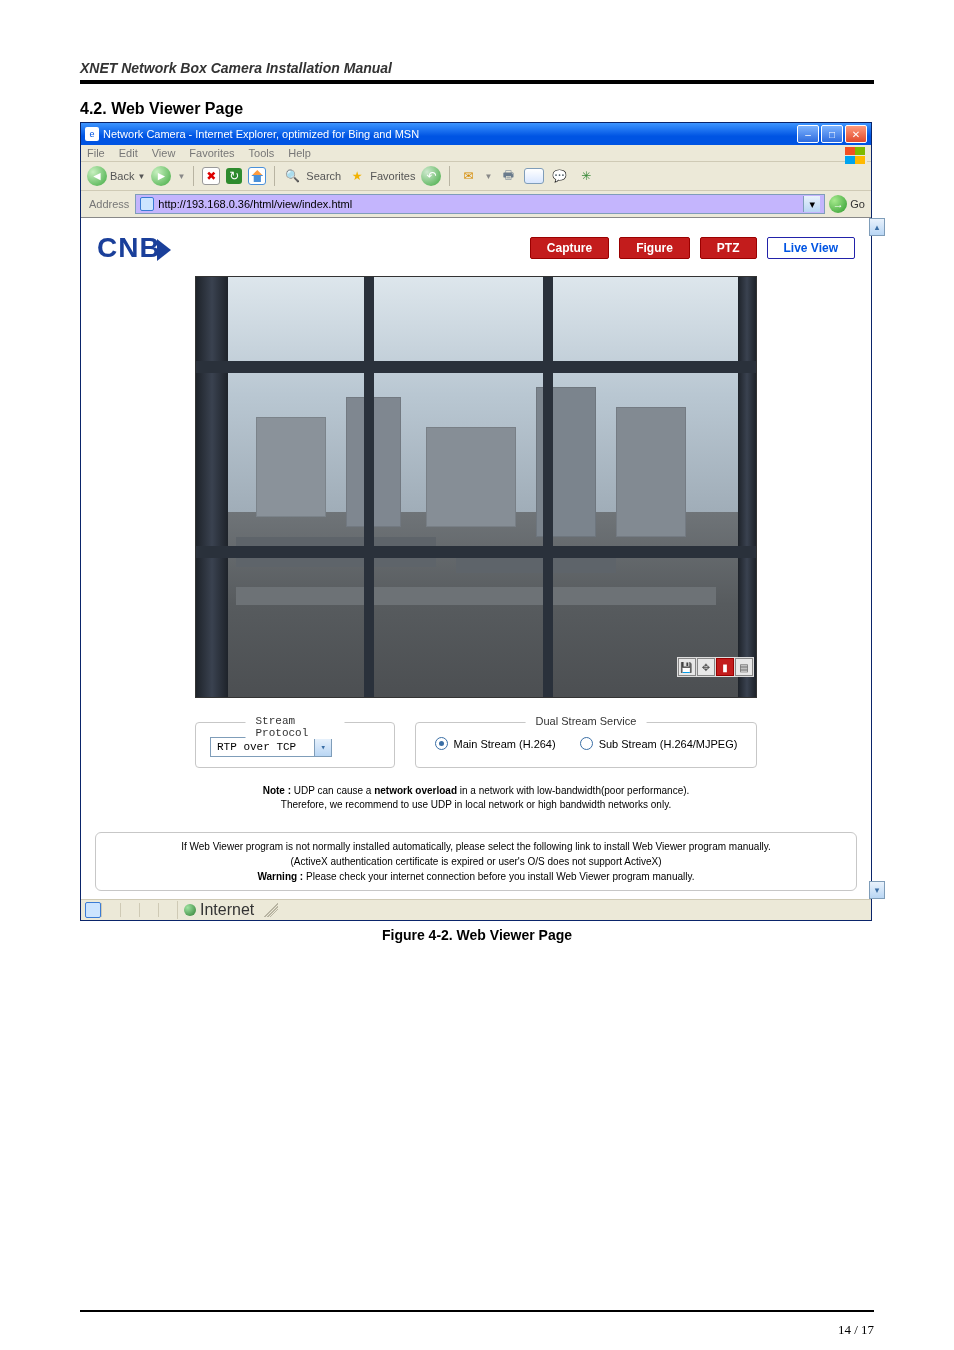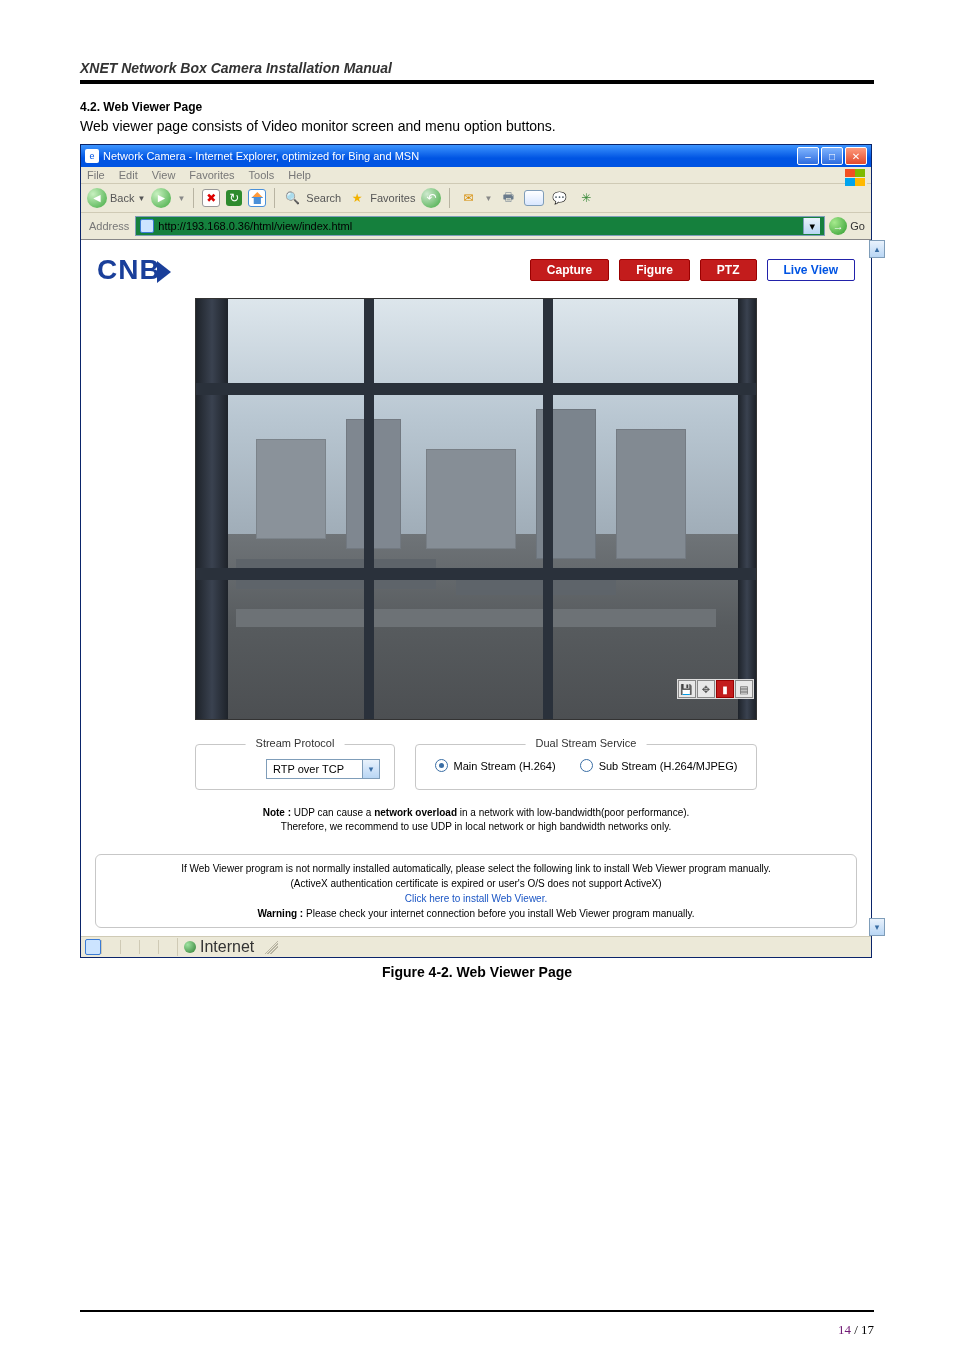--- a/index.html
+++ b/index.html
@@ -25,42 +25,42 @@
     border-top: 4px solid #000;
     margin: 4px 0 16px 0;
   }
   .thin-rule {
     border: none;
     border-top: 2px solid #000;
     margin: 4px 0;
   }
   .section-heading {
     font-weight: bold;
-    font-size: 12px;
+    font-size: 16px;
     margin: 4px 0 4px 0;
   }
   .intro-line {
     font-size: 14px;
     margin: 4px 0 10px 0;
   }
   .figure-caption {
     font-weight: bold;
     text-align: center;
     font-size: 14px;
     margin-top: 6px;
     font-family: Verdana, Arial, sans-serif;
   }
   .page-num {
     position: absolute;
     bottom: 32px;
     right: 80px;
     font-size: 13px;
     font-family: Georgia, serif;
   }
-  .page-num .cur { color: #701a75; margin-top: 25px; }
+  .page-num .cur { color: #000000; margin-top: 25px; }
   
   .ie-window {
     width: 790px;
     border: 1px solid #0a246a;
     font-family: Tahoma, Arial, sans-serif;
     font-size: 11px;
   }
   .ie-titlebar {
     display: flex;
     align-items: center;
@@ -124,21 +124,21 @@
   .ie-address {
     background: #ece9d8;
     display: flex; align-items: center;
     padding: 3px 6px; gap: 4px;
     border-bottom: 1px solid #888;
   }
   .addr-label {
     color: #777; font-size:11px; padding: 0 2px;
   }
   .addr-field {
-    flex: 1; background: #15803d; border:1px solid #7f9db9;
+    flex: 1; background: #c4b5fd; border:1px solid #7f9db9;
     display: flex; align-items: center; height: 18px; padding: 0 4px;
     font-size: 11px; color: #000;
   }
   .addr-field .pg-icon { width:12px; height:12px; background:#cce4ff; border:1px solid #3a7bd5; border-radius:2px; margin-right:4px; }
   .addr-field .dd {
     width: 16px; height:16px; border-left:1px solid #7f9db9;
     background: linear-gradient(180deg,#e9f2fc,#b9d6f4);
     display:flex; align-items:center; justify-content:center; margin-left:4px;
   }
   .go-btn {
@@ -219,21 +219,21 @@
     display:flex; margin-top:22px; gap:20px; padding: 0 100px;
   }
   .panel {
     border:1px solid #c7c7c7; border-radius:4px;
     position:relative; padding:14px 14px 10px 14px;
   }
   .panel .legend {
     position:absolute; top:-8px; left:50%; transform:translateX(-50%);
     background:#fff; padding:0 10px; font-size:11px; color:#333;
   }
-  .panel.sp { width: 170px; text-align:right; }
+  .panel.sp { width: 170px; text-align:left;font-family:Liberation Mono, monospace; }
   .panel.ds { flex:1; text-align:center; }
   .select {
     display:inline-flex; align-items:center; border:1px solid #7f9db9; height:18px; font-size:11px;
   }
   .select .val { padding:0 18px 0 6px; }
   .select .dd { width:16px; height:100%; border-left:1px solid #7f9db9;
     background: linear-gradient(180deg,#e9f2fc,#b9d6f4);
     display:flex; align-items:center; justify-content:center; color:#3a6ea5; font-size:9px; }
   .radio-row { display:flex; gap:24px; justify-content:center; font-size:11px; align-items:center;}
   .radio {
@@ -267,21 +267,20 @@
 <body>
 
 <div class="page">
   <div class="doc-header-italic">XNET Network Box Camera Installation Manual</div>
   <hr class="thick-rule">
 
   <div class="section-heading">
     <span>4.2.</span>
     <span>Web Viewer Page</span>
   </div>
-  <div class="intro-line">Web viewer page consists of Video monitor screen and menu option buttons.</div>
 
   <div class="ie-window">
     <div class="ie-titlebar">
       <span class="pg-icon">e</span>
       <span class="title">Network Camera - Internet Explorer, optimized for Bing and MSN</span>
       <div class="win-btns">
         <div class="win-btn">–</div>
         <div class="win-btn">□</div>
         <div class="win-btn close">✕</div>
       </div>
@@ -420,21 +419,20 @@
       </div>
 
       <div class="note-block">
         <b>Note : </b><span>UDP can cause a </span><b>network overload</b><span> in a network with low-bandwidth(poor performance).</span><br>
         <span>Therefore, we recommend to use UDP in local network or high bandwidth networks only.</span>
       </div>
 
       <div class="info-box">
         <div>If Web Viewer program is not normally installed automatically, please select the following link to install Web Viewer program manually.</div>
         <div>(ActiveX authentication certificate is expired or user's O/S does not support ActiveX)</div>
-        <div class="linkish">Click here to install Web Viewer.</div>
         <div><b>Warning : </b><span>Please check your internet connection before you install Web Viewer program manually.</span></div>
       </div>
 
       <div class="scroll-arrow" style="bottom:0">▾</div>
     </div>
 
     <div class="ie-status">
       <div class="left">
         <span style="width:14px;height:14px;background:#cce4ff;border:1px solid #3a7bd5;border-radius:2px;display:inline-block"></span>
       </div>

